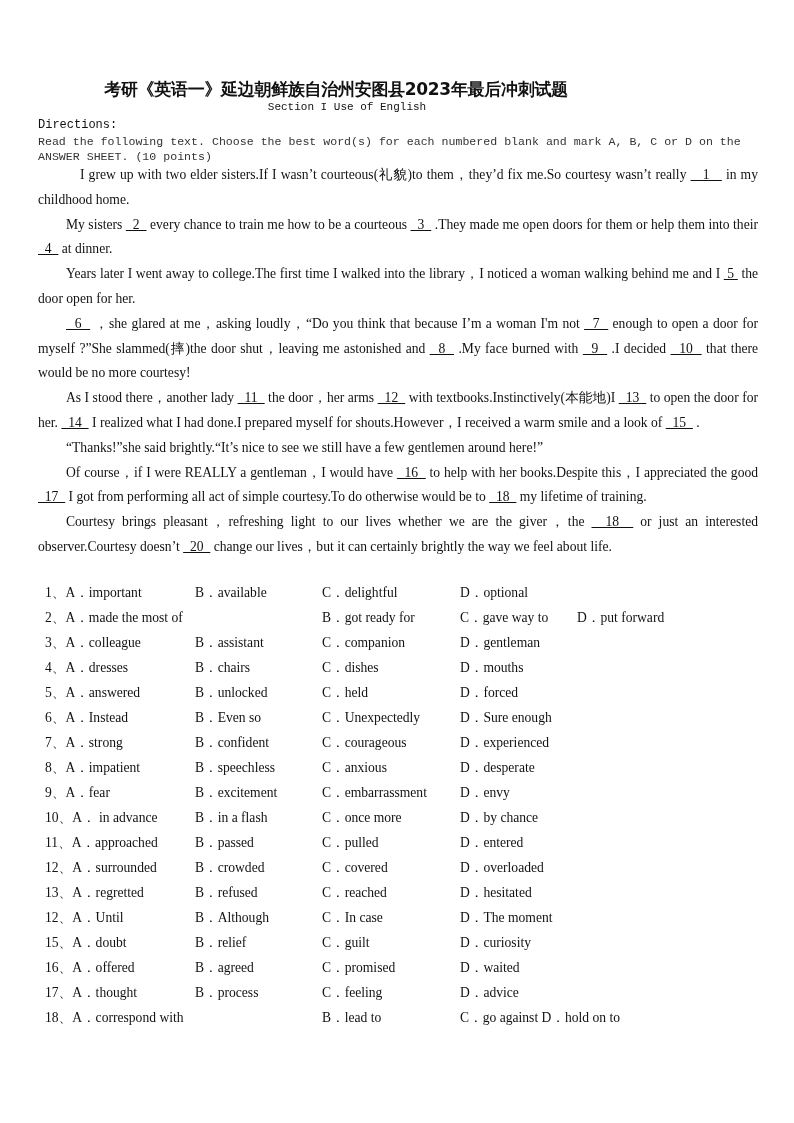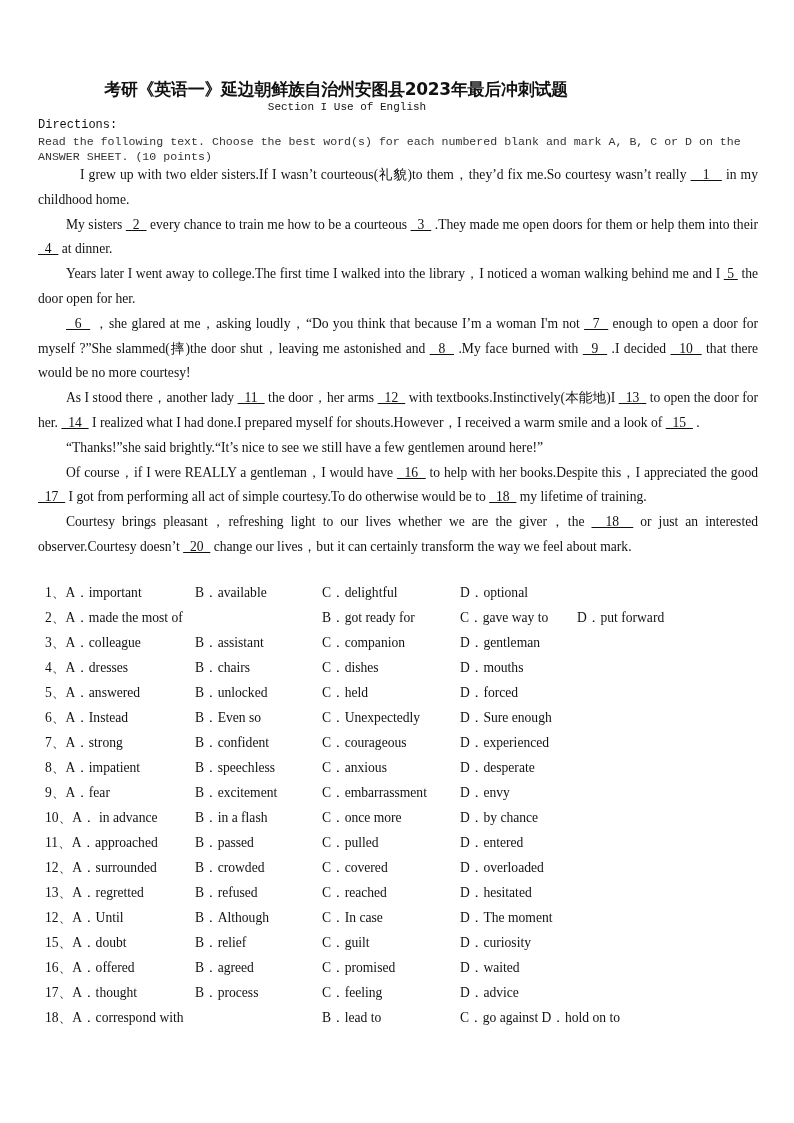--- a/index.html
+++ b/index.html
@@ -50,21 +50,21 @@
   <div class="directions-text">Read the following text. Choose the best word(s) for each numbered blank and mark A, B, C or D on the ANSWER SHEET. (10 points)</div>
 
   <div class="passage" id="passage">
       <p class="para first"><span>I grew up with two elder sisters.If I wasn’t courteous(礼貌)to them，they’d fix me.So courtesy wasn’t really </span><span class="blank">   1   </span><span> in my childhood home.</span></p>
       <p class="para"><span>My sisters </span><span class="blank">  2  </span><span> every chance to train me how to be a courteous </span><span class="blank">  3  </span><span> .They made me open doors for them or help them into their </span><span class="blank">  4  </span><span> at dinner.</span></p>
       <p class="para"><span>Years later I went away to college.The first time I walked into the library，I noticed a woman walking behind me and I </span><span class="blank"> 5 </span><span> the door open for her.</span></p>
       <p class="para"><span class="blank">  6  </span><span> ，she glared at me，asking loudly，“Do you think that because I’m a woman I'm not </span><span class="blank">  7  </span><span> enough to open a door for myself ?”She slammed(摔)the door shut，leaving me astonished  and </span><span class="blank">  8  </span><span> .My face burned with </span><span class="blank">  9  </span><span> .I decided </span><span class="blank">  10  </span><span> that there would be no more courtesy!</span></p>
       <p class="para"><span>As I stood there，another lady </span><span class="blank">  11  </span><span> the door，her arms </span><span class="blank">  12  </span><span> with textbooks.Instinctively(本能地)I  </span><span class="blank">  13  </span><span>  to open the door for her. </span><span class="blank">  14  </span><span> I realized what I had done.I prepared myself for shouts.However，I received a warm smile and a look of </span><span class="blank">  15  </span><span> .</span></p>
       <p class="para"><span>“Thanks!”she said brightly.“It’s nice to see we still have a few gentlemen around here!”</span></p>
       <p class="para"><span>Of course，if I were REALLY a gentleman，I would have </span><span class="blank">  16  </span><span> to help with her books.Despite this，I appreciated the good </span><span class="blank">  17  </span><span> I got from performing all act of simple courtesy.To do otherwise would be to </span><span class="blank">  18  </span><span> my lifetime of training.</span></p>
-      <p class="para"><span>Courtesy brings pleasant，refreshing light to our lives whether we are the giver，the </span><span class="blank">  18  </span><span> or just an interested observer.Courtesy doesn’t </span><span class="blank">  20  </span><span> change our lives，but it can certainly transform the way we feel about mark.</span></p>
+      <p class="para"><span>Courtesy brings pleasant，refreshing light to our lives whether we are the giver，the </span><span class="blank">  18  </span><span> or just an interested observer.Courtesy doesn’t </span><span class="blank">  20  </span><span> change our lives，but it can certainly brightly the way we feel about life.</span></p>
     </div>
 
   <div class="options" id="options">
       <div class="opt-row">
         <span class="c-a">1、A．important</span>
         <span class="c-b">B．available</span>
         <span class="c-c">C．delightful</span>
         <span class="c-d">D．optional</span>
       </div>
       <div class="opt-row">

